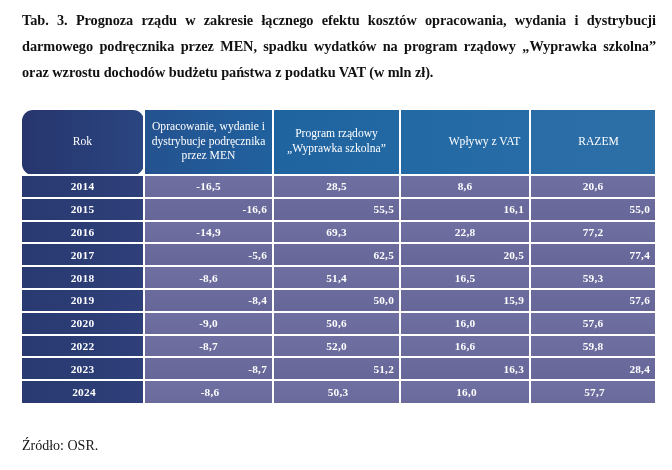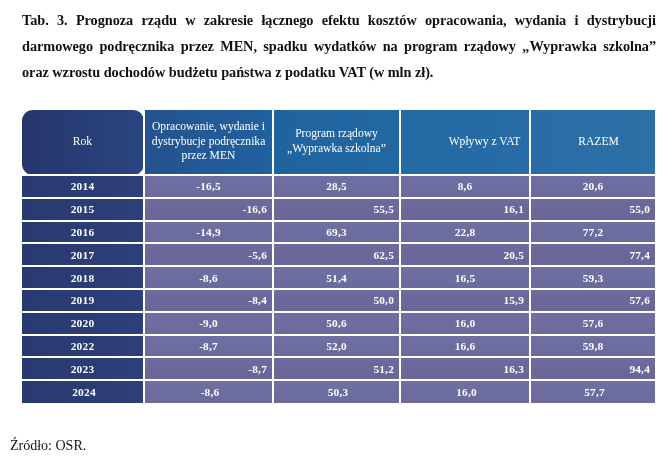--- a/index.html
+++ b/index.html
@@ -112,21 +112,21 @@
     background: linear-gradient(to bottom, #6f6fa2 0%, #6a6a9c 100%);
   }
   tbody tr.alt td.num-cell {
     background: linear-gradient(to bottom, #6b6b9e 0%, #666699 100%);
     text-align: right;
   }
 
   
   .source {
     position: absolute;
-    left: 10px;
+    left: 22px;
     top: 437px;
     font-size: 14px;
     font-weight: normal;
     color: #151515;
     line-height: 1.3;
   }
 </style>
 </head>
 <body>
 
@@ -207,21 +207,21 @@
           <td class="num-cell">-8,7</td>
           <td class="num-cell">52,0</td>
           <td class="num-cell">16,6</td>
           <td class="num-cell">59,8</td>
         </tr>
         <tr class="alt">
           <td class="year-cell">2023</td>
           <td class="num-cell">-8,7</td>
           <td class="num-cell">51,2</td>
           <td class="num-cell">16,3</td>
-          <td class="num-cell">94,4</td>
+          <td class="num-cell">28,4</td>
         </tr>
         <tr>
           <td class="year-cell">2024</td>
           <td class="num-cell">-8,6</td>
           <td class="num-cell">50,3</td>
           <td class="num-cell">16,0</td>
           <td class="num-cell">57,7</td>
         </tr>
       </tbody>
     </table>

